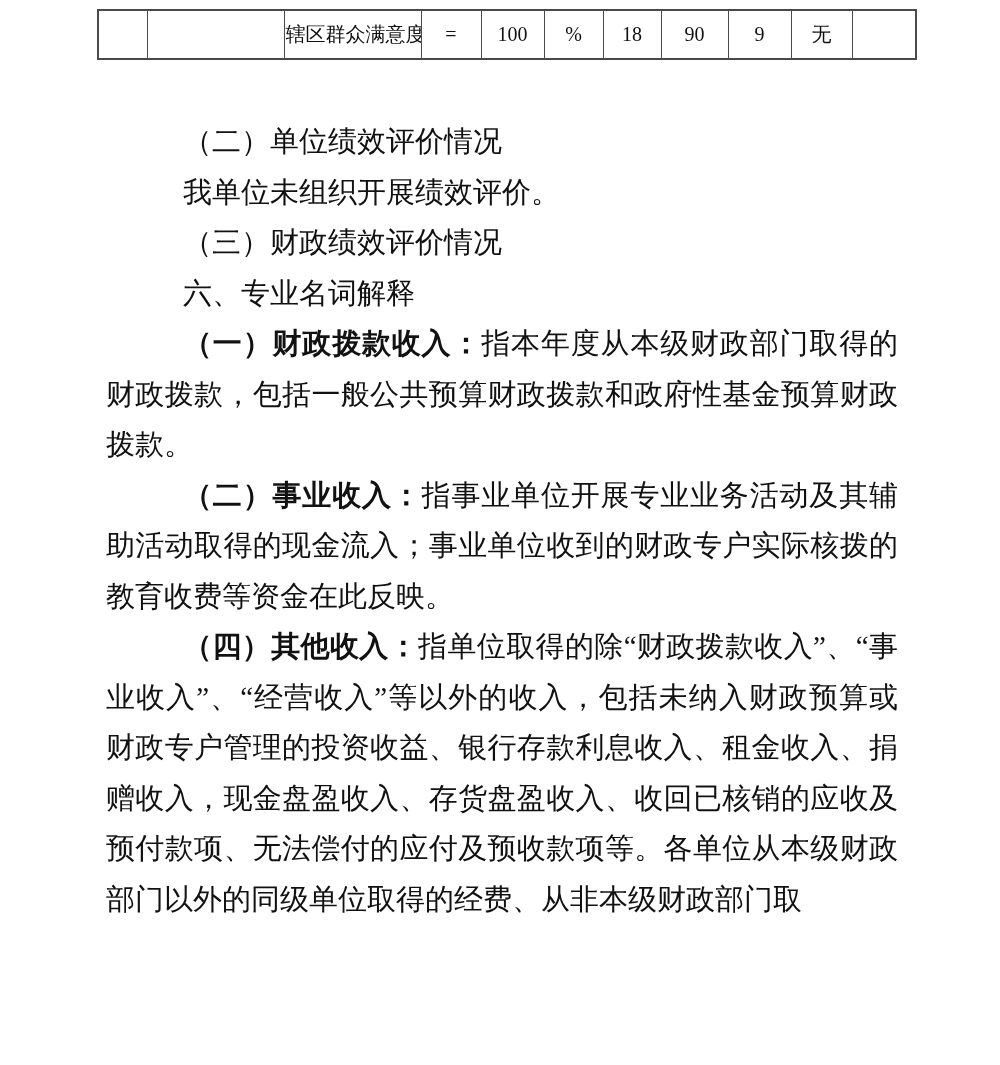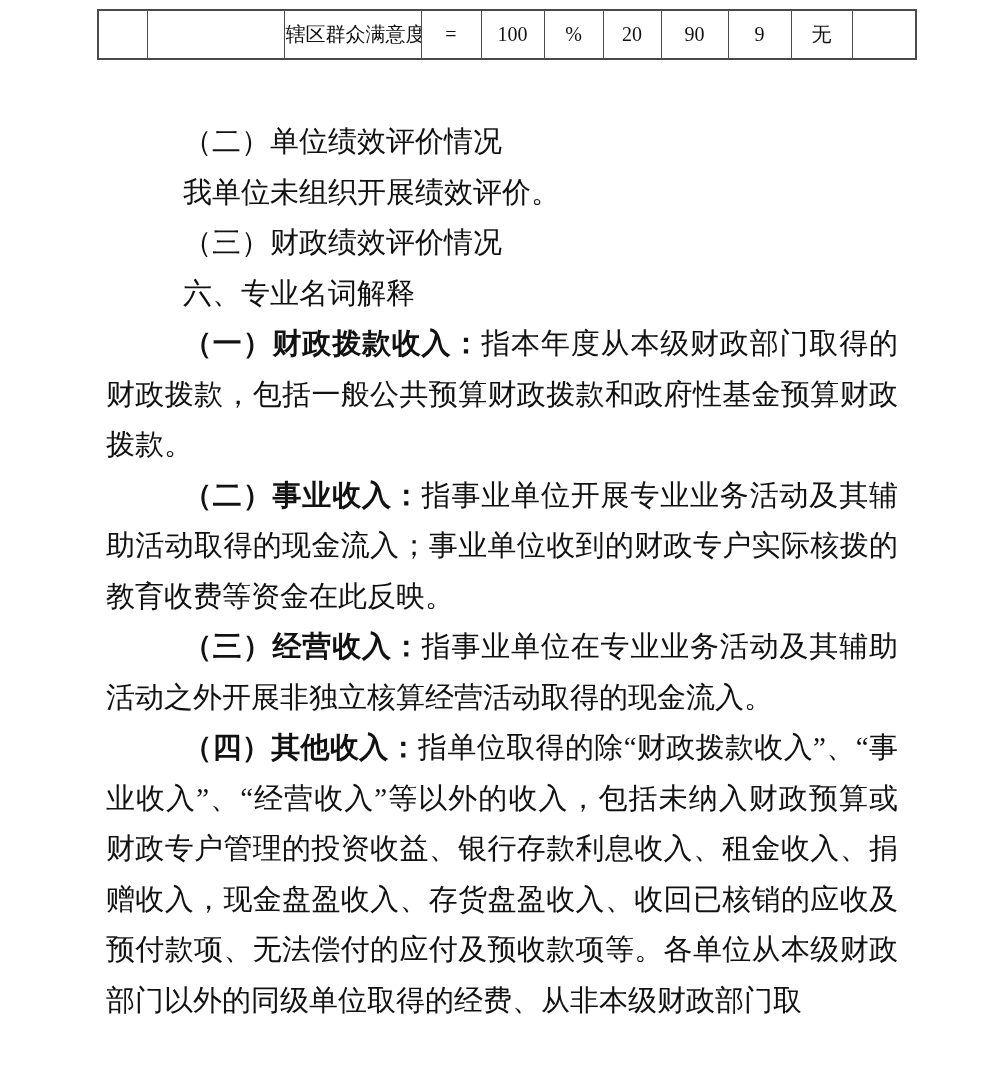--- a/index.html
+++ b/index.html
@@ -83,33 +83,32 @@
       <col style="width:64px">
     </colgroup>
     <tbody>
         <tr>
       <td></td>
       <td></td>
       <td>辖区群众满意度</td>
       <td>=</td>
       <td>100</td>
       <td>%</td>
-      <td>20</td>
+      <td>18</td>
       <td>90</td>
       <td>9</td>
       <td>无</td>
       <td></td>
     </tr>
   </tbody>
     </table>
 
   <div class="content">
     <p class="subheading">（二）单位绩效评价情况</p>
     <p>我单位未组织开展绩效评价。</p>
     <p class="subheading">（三）财政绩效评价情况</p>
     <p class="heading">六、专业名词解释</p>
     <p><span class="lead">（一）财政拨款收入：</span><span>指本年度从本级财政部门取得的财政拨款，包括一般公共预算财政拨款和政府性基金预算财政拨款。</span></p>
     <p><span class="lead">（二）事业收入：</span><span>指事业单位开展专业业务活动及其辅助活动取得的现金流入；事业单位收到的财政专户实际核拨的教育收费等资金在此反映。</span></p>
-    <p><span class="lead">（三）经营收入：</span><span>指事业单位在专业业务活动及其辅助活动之外开展非独立核算经营活动取得的现金流入。</span></p>
     <p><span class="lead">（四）其他收入：</span><span>指单位取得的除“财政拨款收入”、“事业收入”、“经营收入”等以外的收入，包括未纳入财政预算或财政专户管理的投资收益、银行存款利息收入、租金收入、捐赠收入，现金盘盈收入、存货盘盈收入、收回已核销的应收及预付款项、无法偿付的应付及预收款项等。各单位从本级财政部门以外的同级单位取得的经费、从非本级财政部门取</span></p>
   </div>
 
 </div>
 
 </body></html>

